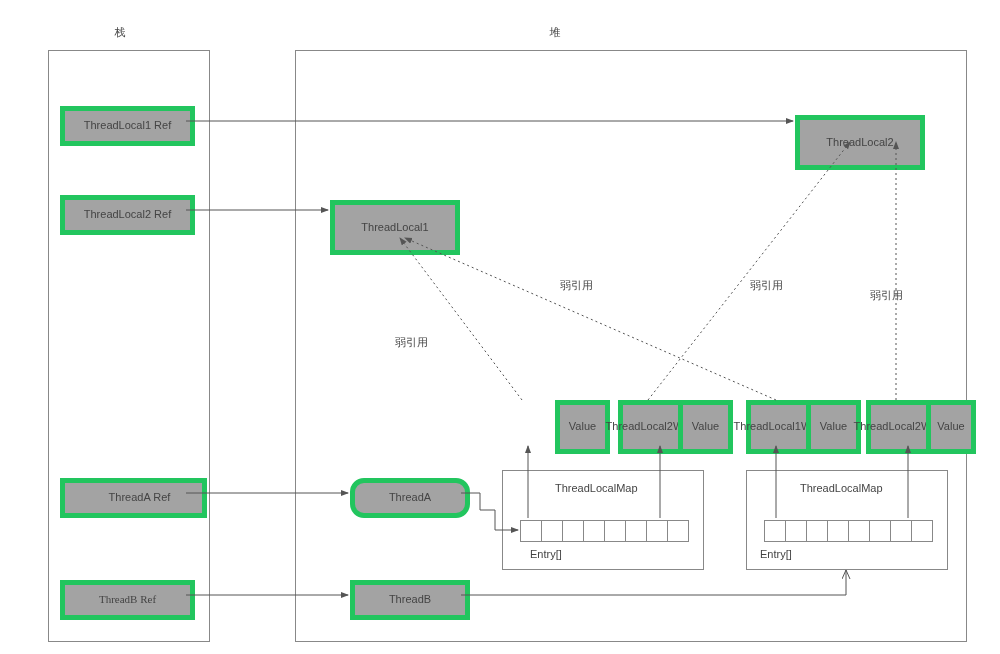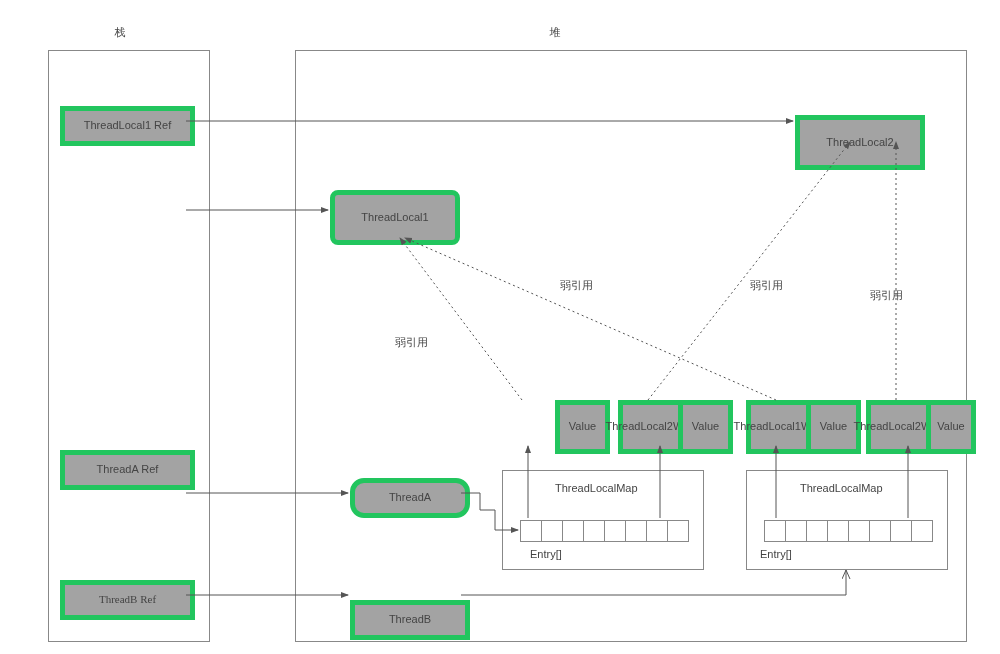--- a/index.html
+++ b/index.html
@@ -60,32 +60,33 @@
 
   <div class="label" style="left:100px; top:25px; width:40px;">栈</div>
   <div class="label" style="left:535px; top:25px; width:40px;">堆</div>
 
   <div class="container-box" style="left:48px; top:50px; width:160px; height:590px;"></div>
 
   <div class="container-box" style="left:295px; top:50px; width:670px; height:590px;"></div>
 
   <div class="box" style="left:60px; top:106px; width:125px; height:30px;">ThreadLocal1 Ref</div>
 
+  <div class="box" style="left:60px; top:195px; width:125px; height:30px;">ThreadLocal2 Ref</div>
 
-  <div class="box" style="left:60px; top:450px; width:125px; height:30px;">ThreadA Ref</div>
+  <div class="box" style="left:60px; top:478px; width:125px; height:30px;padding-left:12px;">ThreadA Ref</div>
 
   <div class="box" style="left:60px; top:580px; width:125px; height:30px;font-family:Liberation Serif, serif;">ThreadB Ref</div>
 
   <div class="box" style="left:795px; top:95px; width:120px; height:45px;margin-top:20px;">ThreadLocal2</div>
 
-  <div class="box" style="left:330px; top:190px; width:120px; height:45px;border-radius:8px;">ThreadLocal1</div>
+  <div class="box" style="left:330px; top:200px; width:120px; height:45px;">ThreadLocal1</div>
 
   <div class="box" style="left:350px; top:478px; width:110px; height:30px;border-radius:14px;">ThreadA</div>
 
-  <div class="box" style="left:350px; top:580px; width:110px; height:30px;margin-top:20px;">ThreadB</div>
+  <div class="box" style="left:350px; top:580px; width:110px; height:30px;">ThreadB</div>
 
   <div class="container-box" style="left:502px; top:470px; width:200px; height:98px;"></div>
   <div class="label" style="left:555px; top:482px;">ThreadLocalMap</div>
   <div class="cells" style="left:520px; top:520px;">
     <div></div>
       <div></div>
       <div></div>
       <div></div>
       <div></div>
       <div></div>

